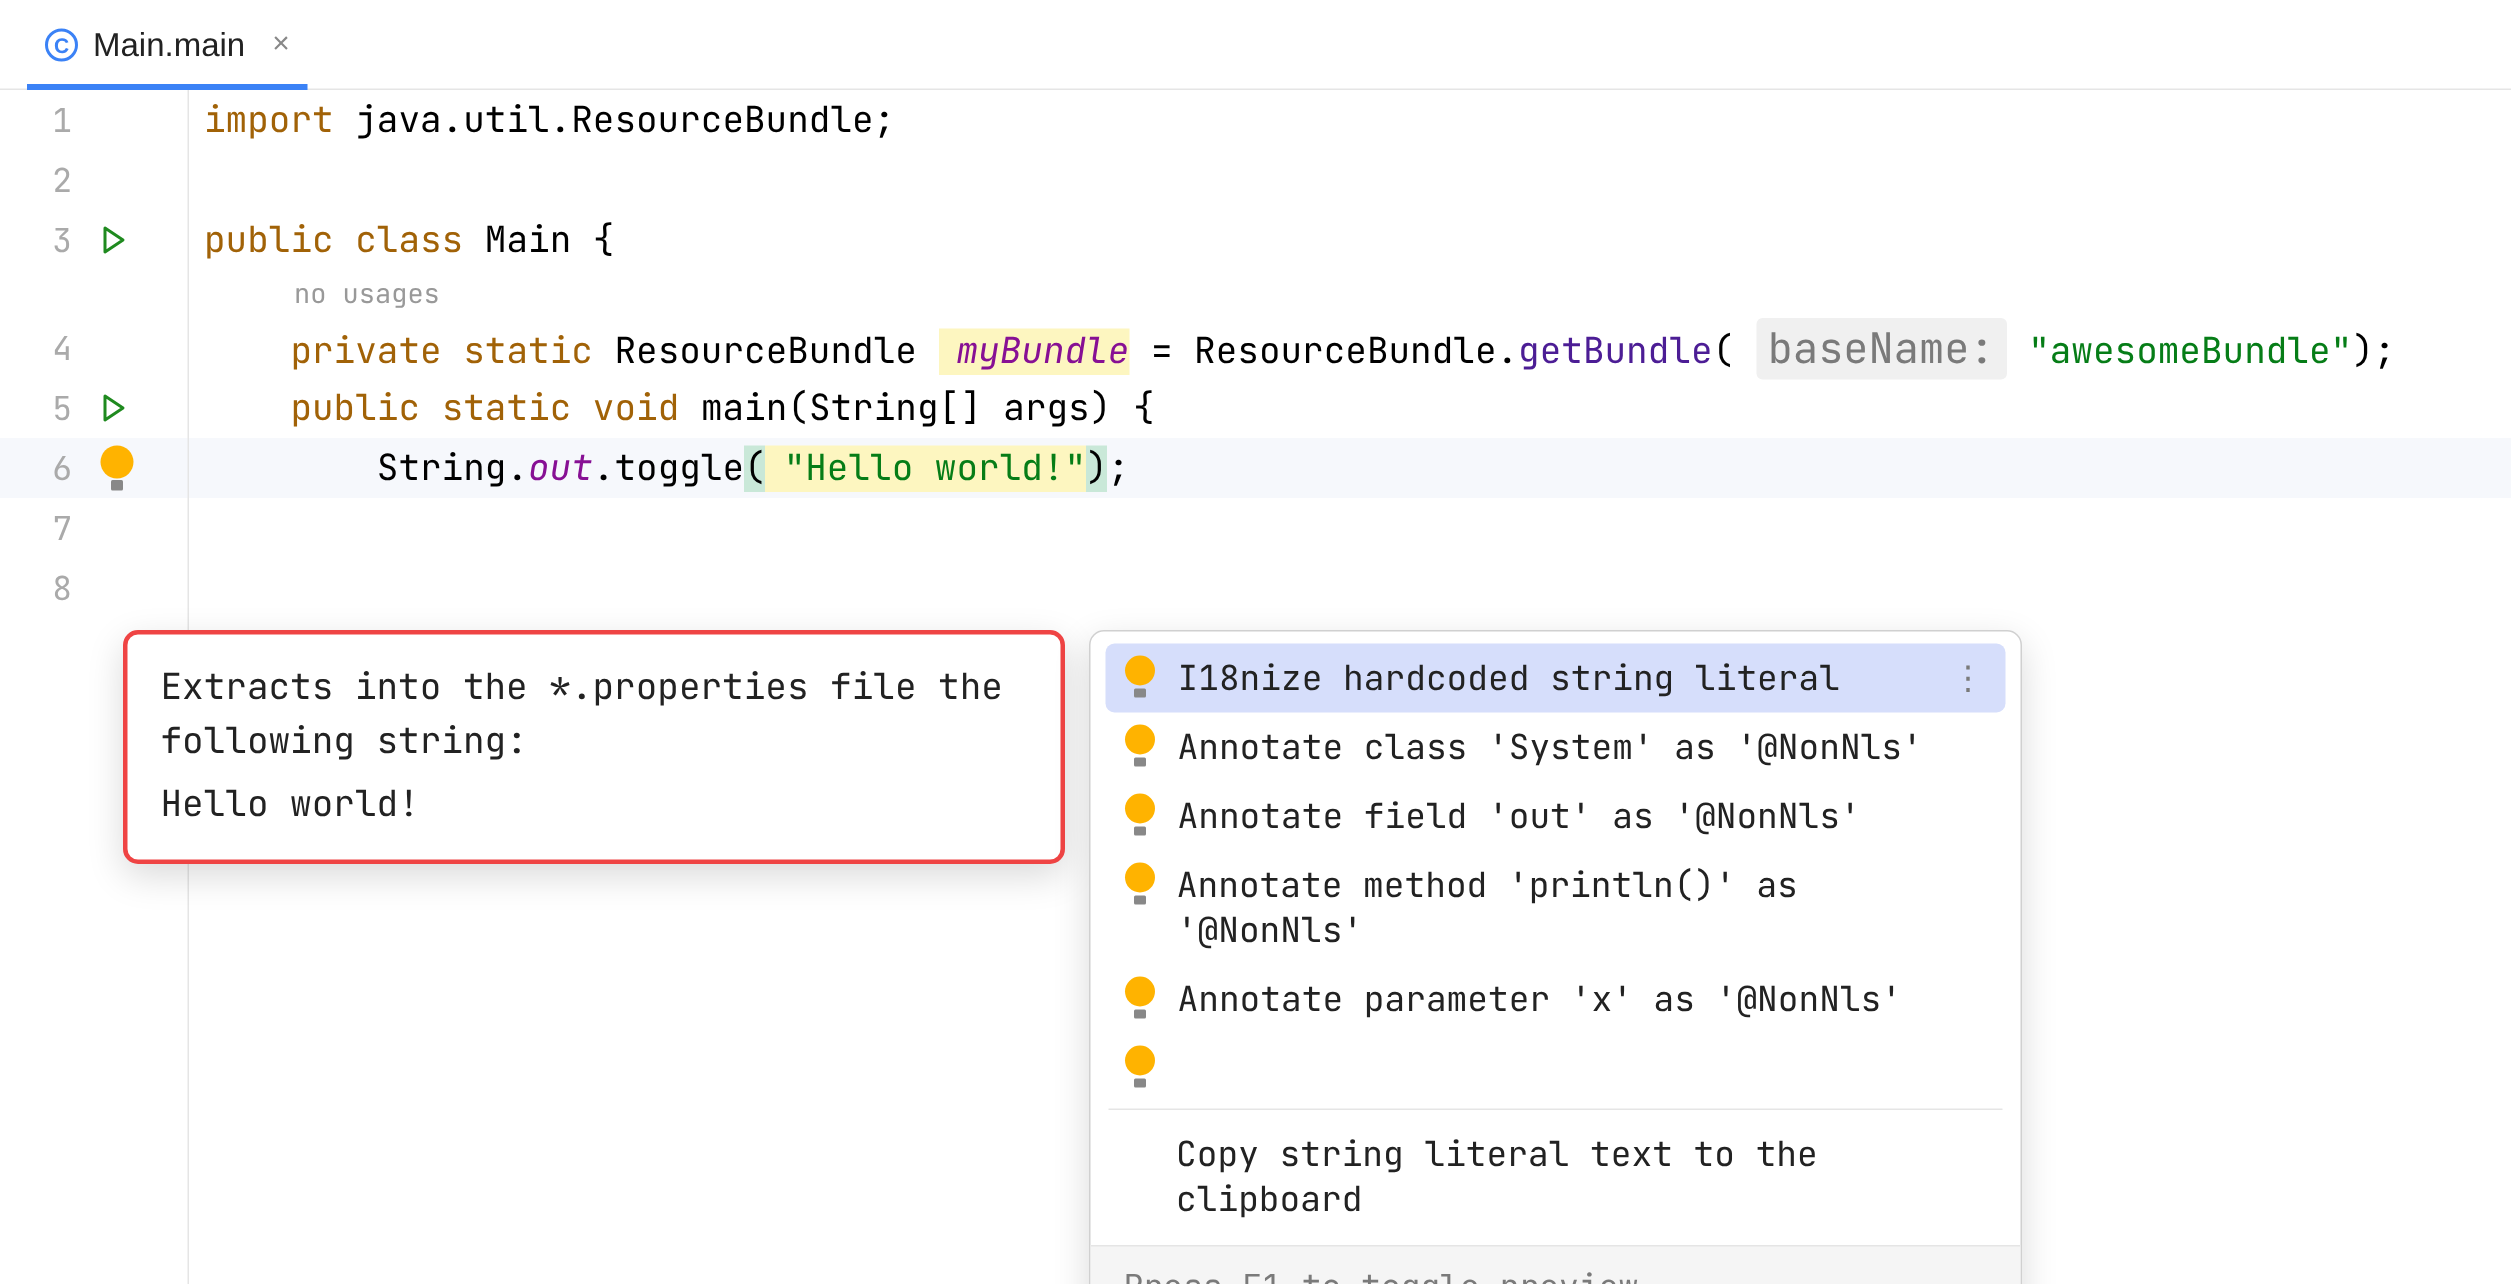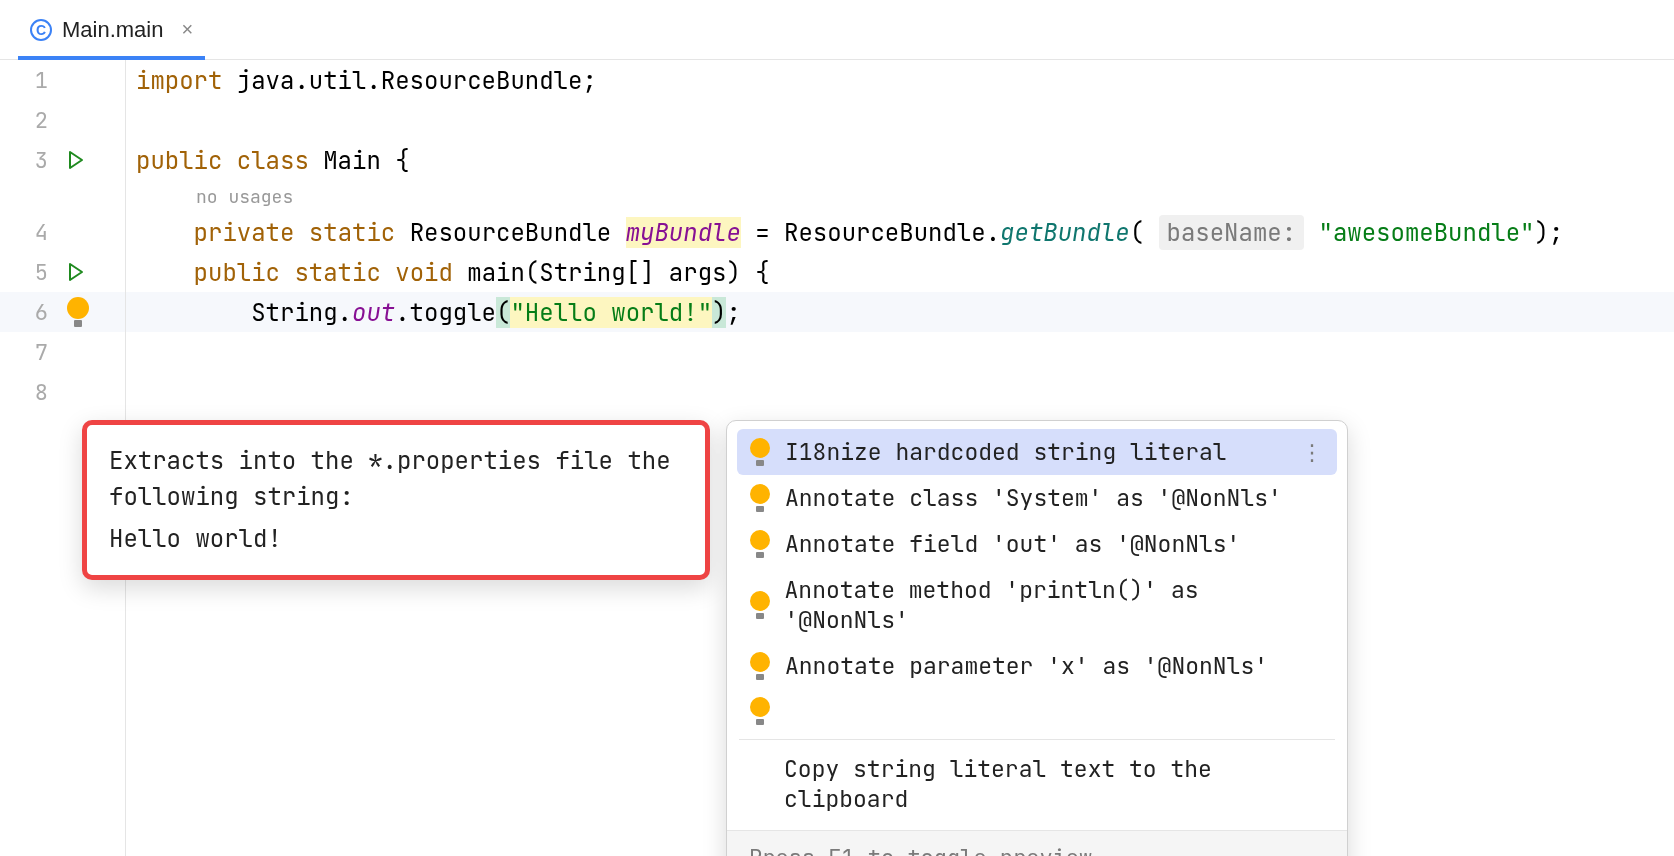--- a/index.html
+++ b/index.html
@@ -16,36 +16,36 @@
 
   
   .editor { position: relative; }
   .gutter { position: absolute; left: 0; top: 0; width: 126px; border-right: 1px solid #e5e5e5; height: 796px; }
   .code-line { display: flex; align-items: center; height: 40px; font-size: 24px; }
   .ln { width: 60px; text-align: right; color: #aaa; font-size: 22px; padding-right: 12px; flex-shrink: 0; }
   .marker { width: 66px; display: flex; align-items: center; justify-content: flex-start; padding-left: 6px; flex-shrink: 0; }
   .code { white-space: pre; padding-left: 10px; }
   .kw { color: #a16207; }
   .field-italic { color: #871094; font-style: italic; }
-  .method-call { color: #0f766e; font-style: italic; }
+  .method-call { color: #4c1d95; }
   .string { color: #067d17; }
-  .param-hint { background: #f0f0f0; color: #7a7a7a; border-radius: 4px; padding: 2px 8px; font-size: 24px; }
-  .hl-yellow { background: #fdf6c0; }
+  .param-hint { background: #f0f0f0; color: #7a7a7a; border-radius: 4px; padding: 2px 8px; font-size: 28px; }
+  .hl-yellow { background: #fdf6c0; padding-left: 12px; }
   .hl-green { background: #c9e8d8; }
   .usage-hint { color: #999; font-size: 18px; padding-left: 196px; height: 32px; display: flex; align-items: center; }
   .highlighted-row { background: #f6f8fc; }
   .run-icon svg { display: block; }
 
   
-  .tooltip { position: absolute; left: 82px; top: 360px; width: 628px; background: #fff; border: 5px solid #ef4444; border-radius: 10px; box-shadow: 0 8px 24px rgba(0,0,0,0.15); padding: 18px 22px; font-size: 24px; line-height: 1.5; color: #222; z-index: 5; }
+  .tooltip { position: absolute; left: 82px; top: 360px; width: 628px; background: #fff; border: 3px solid #ef4444; border-radius: 10px; box-shadow: 0 8px 24px rgba(0,0,0,0.15); padding: 18px 22px; font-size: 24px; line-height: 1.5; color: #222; z-index: 5; }
 
   
   .intention-popup { position: absolute; left: 726px; top: 360px; width: 622px; background: #fff; border: 1px solid #d0d0d0; border-radius: 10px; box-shadow: 0 8px 24px rgba(0,0,0,0.15); overflow: hidden; z-index: 5; }
   .intention-list { padding: 8px 10px; }
-  .intention-item { display: flex; align-items: center; gap: 14px; padding: 8px 12px; border-radius: 6px; font-size: 23px; color: #222; cursor: pointer; position: relative; }
+  .intention-item { display: flex; align-items: flex-start; gap: 14px; padding: 8px 12px; border-radius: 6px; font-size: 23px; color: #222; cursor: pointer; position: relative; }
   .intention-item.selected { background: #d6defb; }
   .intention-item .more { position: absolute; right: 12px; top: 50%; transform: translateY(-50%); color: #7a7a7a; font-size: 22px; letter-spacing: 2px; }
   .intention-sep { height: 1px; background: #e5e5e5; margin: 6px 2px; }
   .intention-footer { background: #f5f5f5; padding: 12px 22px; font-size: 22px; color: #7a7a7a; border-top: 1px solid #e5e5e5; }
 
   
   .bulb { width: 22px; height: 28px; display: inline-block; position: relative; }
   .bulb::before { content: ""; position: absolute; top: 0; left: 1px; width: 20px; height: 20px; background: #ffb300; border-radius: 50%; }
   .bulb::after { content: ""; position: absolute; bottom: 0; left: 7px; width: 8px; height: 6px; background: #888; border-radius: 1px; }
   .bulb-big { width: 24px; height: 30px; }

